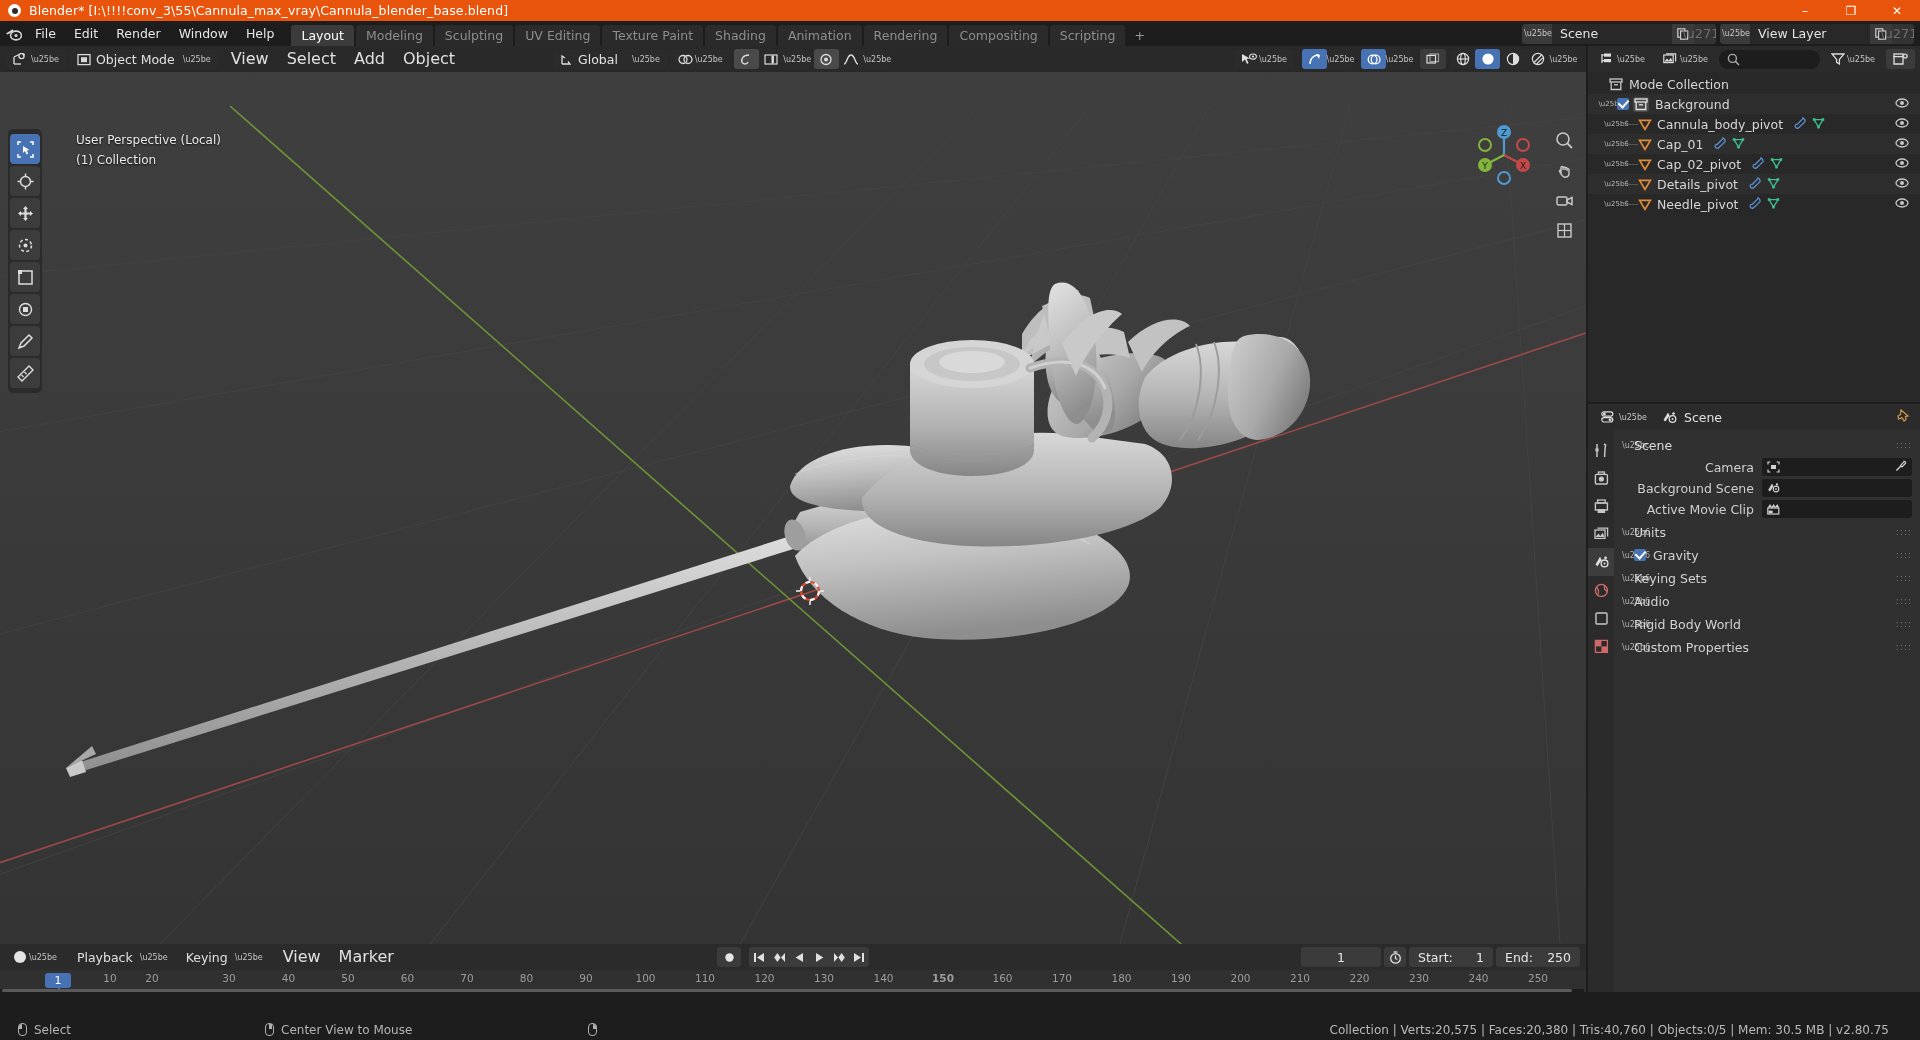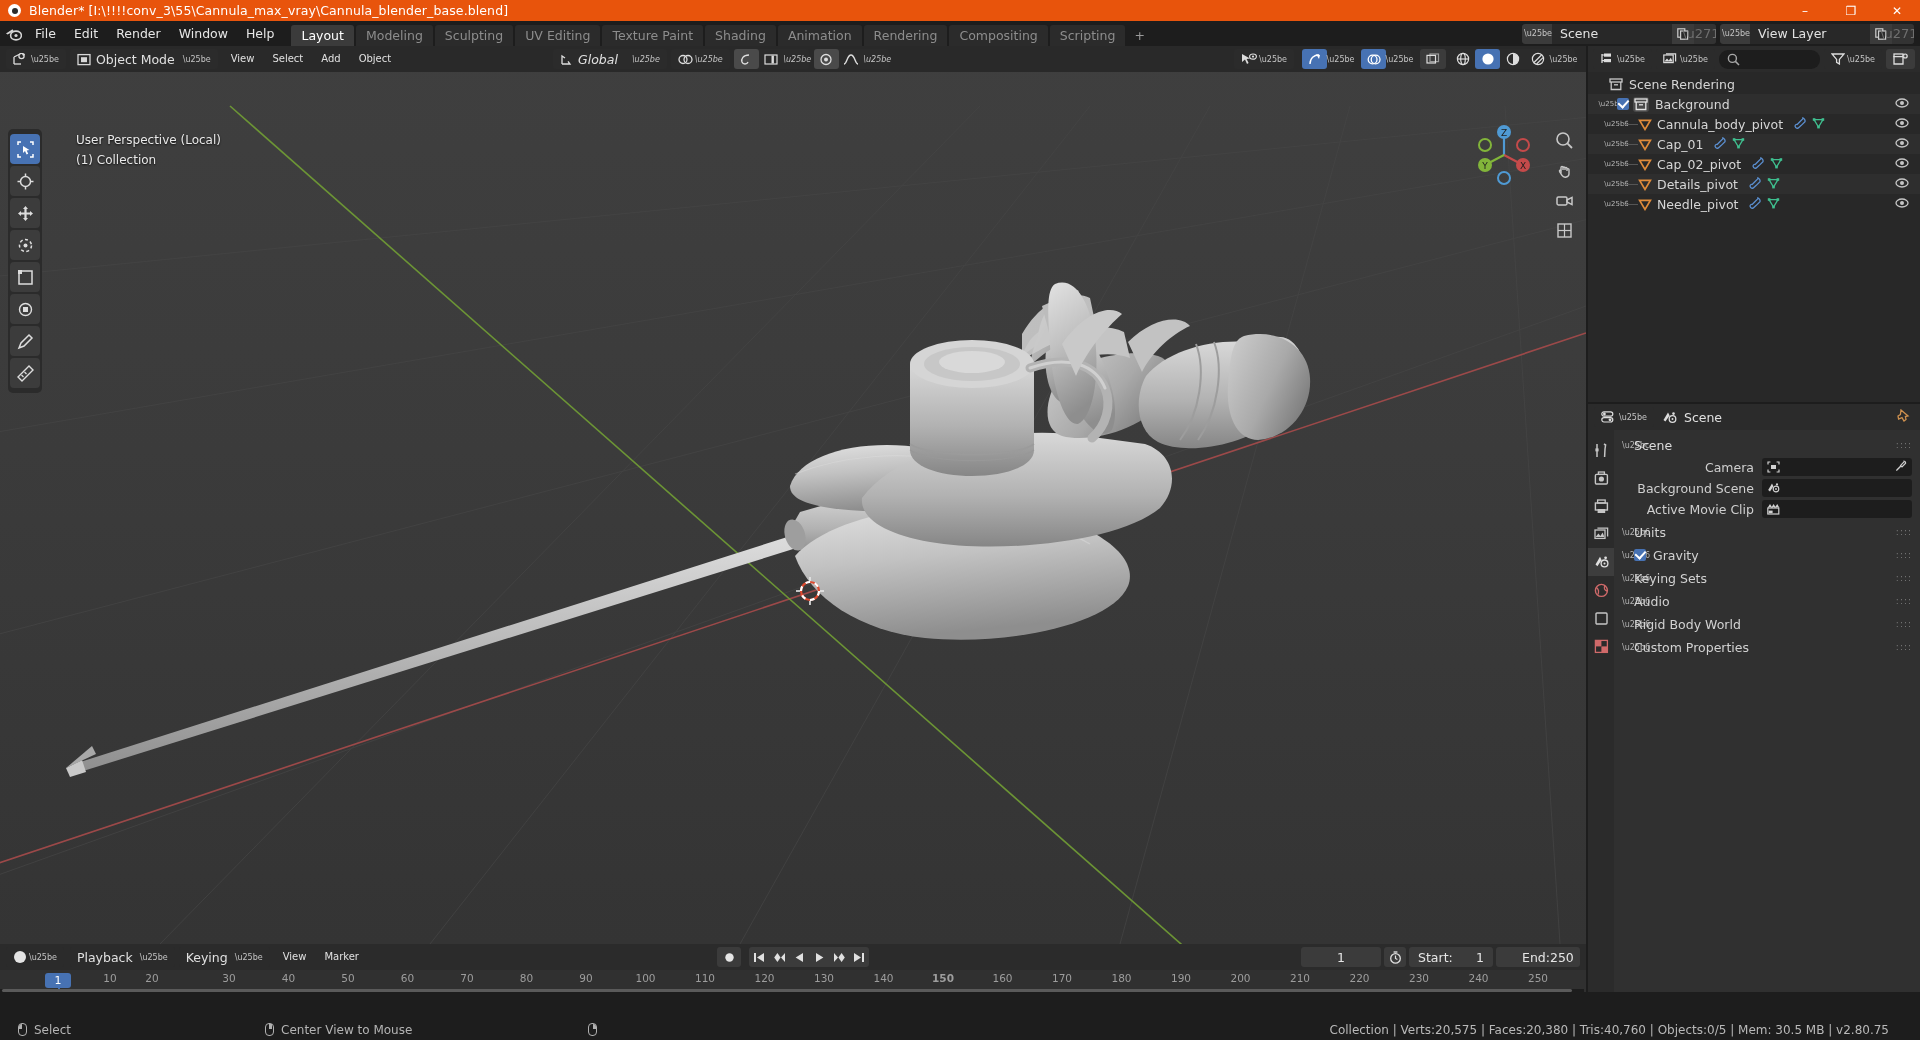--- a/index.html
+++ b/index.html
@@ -33,21 +33,21 @@
   .carat { font-size:8px; color:#c5c5c5; margin-left:2px;}
 
   
   #main { position:relative; height:946px; background:#1d1d1d; }
 
   
   #viewport { position:absolute; left:0; top:0; width:1586px; height:898px; background:#393939; overflow:hidden; }
   #vpheader { position:absolute; left:0;top:0;width:100%;height:26px;background:rgba(39,39,39,.92);
               display:flex;align-items:center;padding-left:6px; z-index:6;}
   .vpbtn { height:20px; display:flex; align-items:center; padding:0 7px; background:#2b2b2b; border-radius:3px; margin-right:4px; font-size:12.5px; color:#e0e0e0; }
-  .vptxt { padding:0 9px; height:20px;line-height:20px;font-size:10px;color:#e0e0e0;border-radius:3px; }
+  .vptxt { padding:0 9px; height:20px;line-height:20px;font-size:16px;color:#e0e0e0;border-radius:3px; }
   .grp { display:flex; align-items:center; background:#2b2b2b; border-radius:3px; margin-right:5px; height:20px; }
   .grp > div { height:20px; display:flex;align-items:center;justify-content:center; }
   .sh { width:25px; height:20px; border-radius:3px; display:flex;align-items:center;justify-content:center; }
   .sh.sel { background:#4772b3; }
 
   
   #vpcanvas { position:absolute; inset:0; }
 
   
   #vptoolbar { position:absolute; left:8px; top:83px; width:34px; background:#2b2b2b; border-radius:5px; padding:3px 0; z-index:5;}
@@ -337,21 +337,21 @@
             <rect x="4" y="4.2" width="6" height="5" fill="#d8d8d8"></rect>
           </svg>
         <span>Object Mode</span>
         <span class="carat" style="margin-left:8px">\u25be</span>
       </div>
       <div class="vptxt">View</div>
       <div class="vptxt">Select</div>
       <div class="vptxt">Add</div>
       <div class="vptxt">Object</div>
 
-      <div style="position:absolute; left:553px; display:flex; align-items:center;font-style:italic;">
+      <div style="position:absolute; left:553px; display:flex; align-items:center;">
         <div class="vpbtn">
           <svg width="13" height="13" viewBox="0 0 13 13" style="margin-right:5px">
               <path d="M2 11 V3 L5 5" stroke="#ddd" stroke-width="1.3" fill="none"></path>
               <path d="M2 11 H10 L8 8.3" stroke="#ddd" stroke-width="1.3" fill="none"></path>
             </svg>
           <span>Global</span>
           <span class="carat" style="margin-left:14px">\u25be</span>
         </div>
         <div class="vpbtn">
           <svg width="15" height="13" viewBox="0 0 15 13">
@@ -611,21 +611,21 @@
 
       <div class="olrow">
         <span class="disc"></span>
         <span style="margin-right:6px;display:flex">
           <svg width="14" height="13" viewBox="0 0 14 13">
               <rect x="1" y="1" width="12" height="3" fill="none" stroke="#c9c9c9" stroke-width="1.3"></rect>
               <path d="M2.2 4 V11.5 H11.8 V4" fill="none" stroke="#c9c9c9" stroke-width="1.3"></path>
               <line x1="5" y1="6.8" x2="9" y2="6.8" stroke="#c9c9c9" stroke-width="1.3"></line>
             </svg>
         </span>
-        <span class="lbl">Scene Rendering</span>
+        <span class="lbl">Mode Collection</span>
       </div>
 
       <div class="olrow alt">
         <span class="disc" style="margin-left:8px">\u25bc</span>
         <span class="chk"></span>
         <span style="margin-right:6px;display:flex;background:#4a4a4a;border-radius:3px;padding:1px">
           <svg width="14" height="13" viewBox="0 0 14 13">
               <rect x="1" y="1" width="12" height="3" fill="none" stroke="#e4e4e4" stroke-width="1.3"></rect>
               <path d="M2.2 4 V11.5 H11.8 V4" fill="none" stroke="#e4e4e4" stroke-width="1.3"></path>
               <line x1="5" y1="6.8" x2="9" y2="6.8" stroke="#e4e4e4" stroke-width="1.3"></line>
@@ -1028,21 +1028,21 @@
           <svg width="13" height="13" viewBox="0 0 13 13">
               <circle cx="6.5" cy="7.4" r="4.8" fill="none" stroke="#e0e0e0" stroke-width="1.3"></circle>
               <path d="M6.5 4.6 V7.4 L8.4 8.6" stroke="#e0e0e0" stroke-width="1.2" fill="none"></path>
               <path d="M4.6 1 H8.4" stroke="#e0e0e0" stroke-width="1.4"></path>
             </svg>
         </div>
         <div class="numf" style="width:84px;justify-content:space-between;padding:0 9px">
           <span>Start:</span>
           <span>1</span>
         </div>
-        <div class="numf" style="width:84px;justify-content:space-between;padding:0 26px">
+        <div class="numf" style="width:84px;justify-content:space-between;padding:0 9px">
           <span>End:</span>
           <span>250</span>
         </div>
       </div>
     </div>
 
     <div id="tlruler">
       <div id="tlticks">
           <div class="tick" style="left: 110px;">10</div>
           <div class="tick" style="left: 152px;">20</div>

